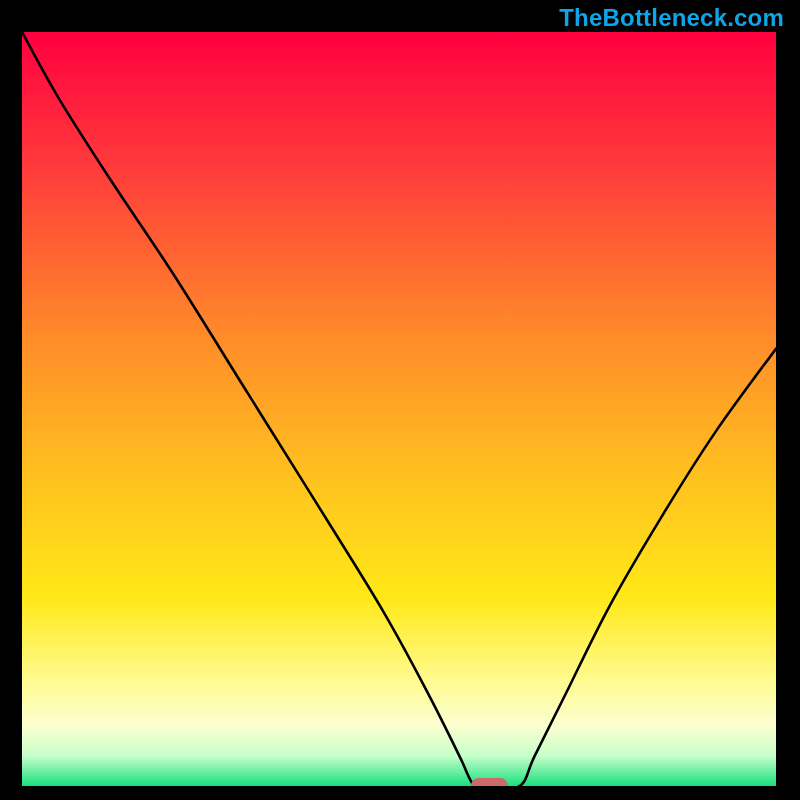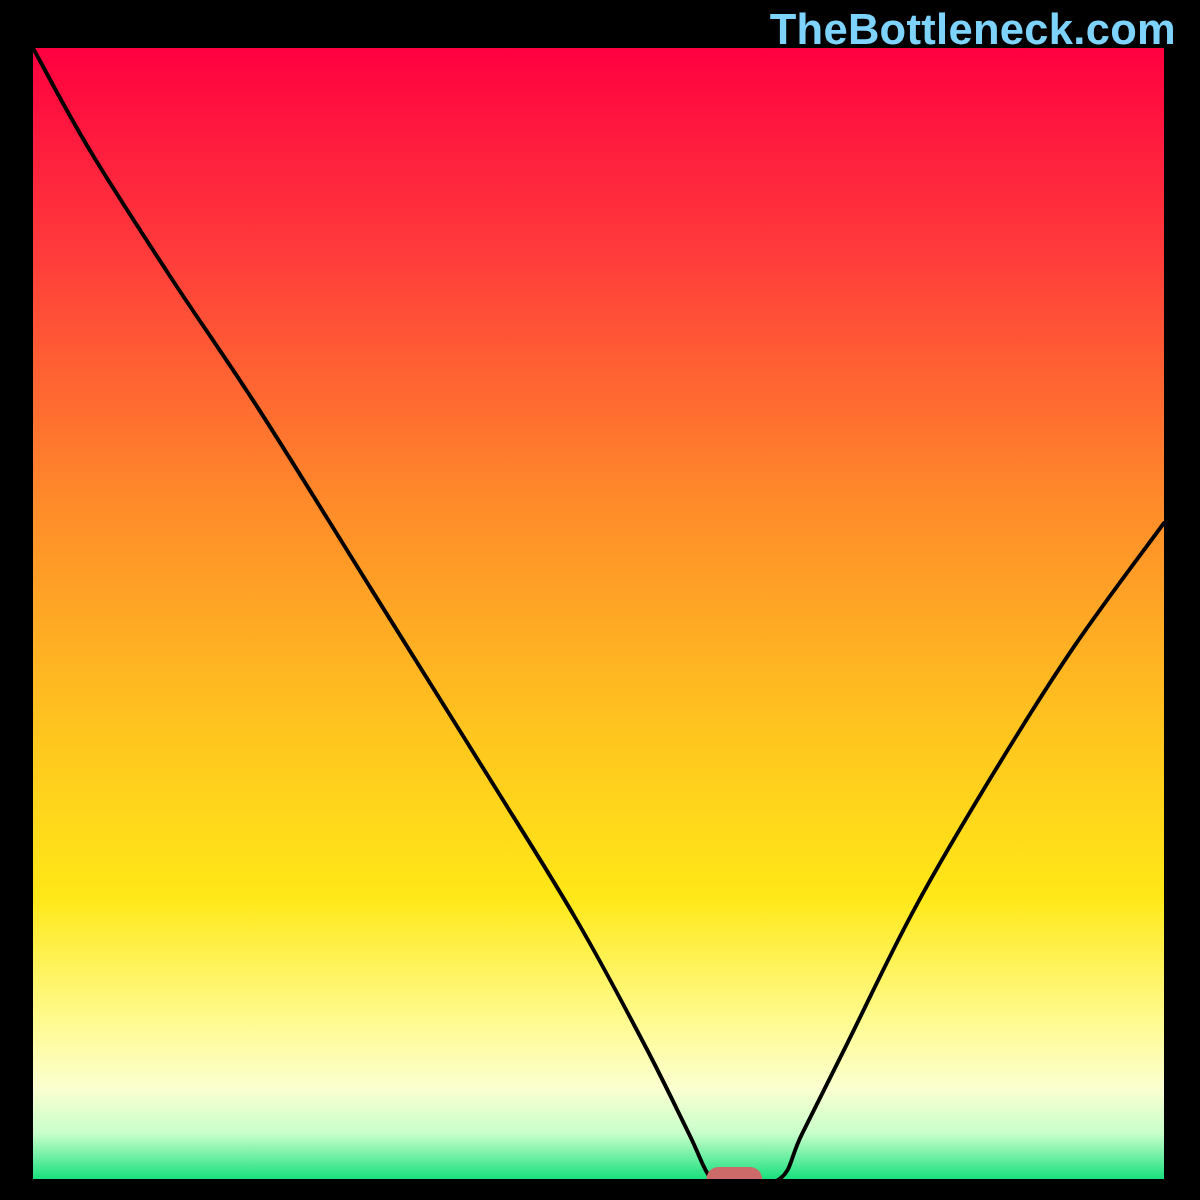--- a/index.html
+++ b/index.html
@@ -14,22 +14,22 @@
   .container {
     position: relative;
     width: 800px;
     height: 800px;
     background: #000;
   }
   .watermark {
     position: absolute;
     top: 4px;
     right: 16px;
-    color: #7dd3fc;
-    font-size: 29px;
+    color: #0ea5e9;
+    font-size: 24px;
     font-weight: 600;
     letter-spacing: 0.2px;
     z-index: 20;
   }
   .plot-outer {
     position: absolute;
     left: 20px;
     top: 30px;
     width: 758px;
     height: 758px;

